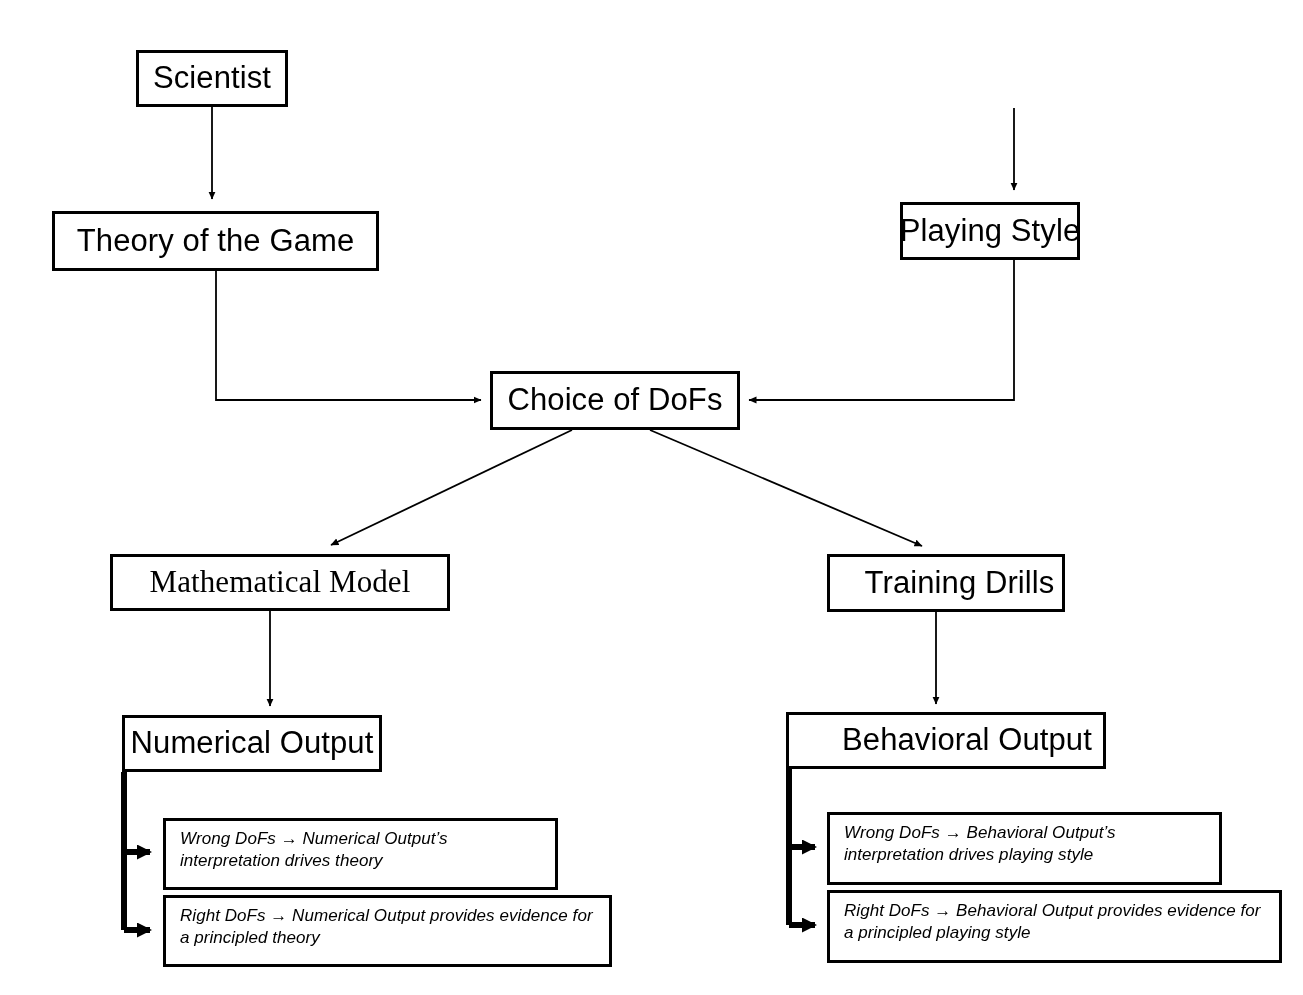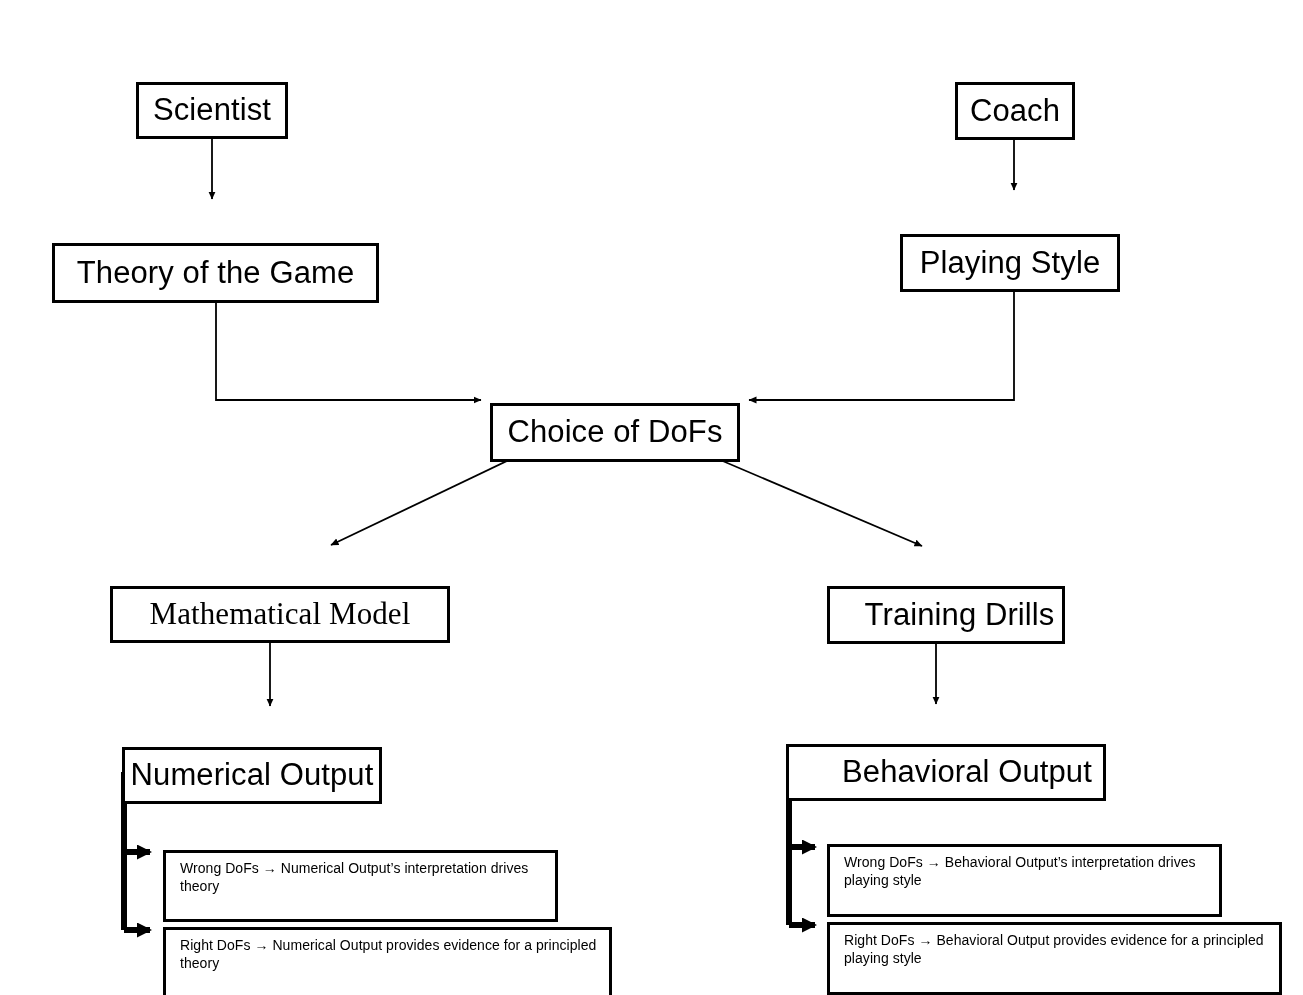--- a/index.html
+++ b/index.html
@@ -30,44 +30,44 @@
   .node {
     position: absolute;
     box-sizing: border-box;
     background: #ffffff;
     border: 3px solid #000000;
     display: flex;
     align-items: center;
     justify-content: center;
     text-align: center;
     z-index: 3;
-    margin-top: 32px;
   }
   .node .label {
     display: block;
     line-height: 1.05;
     white-space: nowrap;
   }
   
   .node.main .label {
     font-size: 31px;
     font-weight: 400;
     letter-spacing: 0.1px;
   }
   
   .node.detail {
     display: block;
     padding: 7px 10px 6px 14px;
     text-align: left;
   }
   .node.detail .label {
-    font-size: 14px;
+    font-size: 17px;
     line-height: 1.28;
     white-space: normal;
     letter-spacing: 0.05px;
+    font-style: italic;
   }
 </style>
 </head>
 <body>
 
 <div id="canvas">
 
   <svg class="edges" viewBox="0 0 1303 995" xmlns="http://www.w3.org/2000/svg">
     <defs>
       <marker id="ah-thin" markerWidth="10" markerHeight="10" refX="7.5" refY="3.6" orient="auto" markerUnits="userSpaceOnUse">
@@ -100,29 +100,26 @@
 
     <path d="M 789,769 L 789,925" stroke="#000000" stroke-width="6" fill="none"></path>
     <path d="M 789,847 L 815,847" stroke="#000000" stroke-width="6" fill="none" marker-end="url(#ah-thick)"></path>
     <path d="M 789,925 L 815,925" stroke="#000000" stroke-width="6" fill="none" marker-end="url(#ah-thick)"></path>
   </svg>
 
   <div class="node main" style="left:136px; top:50px; width:152px; height:57px;">
     <span class="label">Scientist</span>
   </div>
 
-  <div class="node main" style="left:955px; top:50px; width:120px; height:58px;">
-    <span class="label">Coach</span>
-  </div>
 
   <div class="node main" style="left:52px; top:211px; width:327px; height:60px;">
     <span class="label">Theory of the Game</span>
   </div>
 
-  <div class="node main" style="left:900px; top:202px; width:220px; height:58px;">
+  <div class="node main" style="left:900px; top:202px; width:180px; height:58px;">
     <span class="label">Playing Style</span>
   </div>
 
   <div class="node main" style="left:490px; top:371px; width:250px; height:59px;">
     <span class="label">Choice of DoFs</span>
   </div>
 
   <div class="node main" style="left:110px; top:554px; width:340px; height:57px;font-family:Liberation Serif, serif;">
     <span class="label">Mathematical Model</span>
   </div>
@@ -136,21 +133,21 @@
   </div>
 
   <div class="node main" style="left:786px; top:712px; width:320px; height:57px;padding-left:42px;">
     <span class="label">Behavioral Output</span>
   </div>
 
   <div class="node detail" style="left:163px; top:818px; width:395px; height:72px;">
     <span class="label">Wrong DoFs → Numerical Output’s interpretation drives theory</span>
   </div>
 
-  <div class="node detail" style="left:163px; top:895px; width:449px; height:95px;">
+  <div class="node detail" style="left:163px; top:895px; width:449px; height:72px;">
     <span class="label">Right DoFs → Numerical Output provides evidence for a principled theory</span>
   </div>
 
   <div class="node detail" style="left:827px; top:890px; width:455px; height:73px;">
     <span class="label">Right DoFs → Behavioral Output provides evidence for a principled playing style</span>
   </div>
 
   <div class="node detail" style="left:827px; top:812px; width:395px; height:73px;">
     <span class="label">Wrong DoFs → Behavioral Output’s interpretation drives playing style</span>
   </div>

